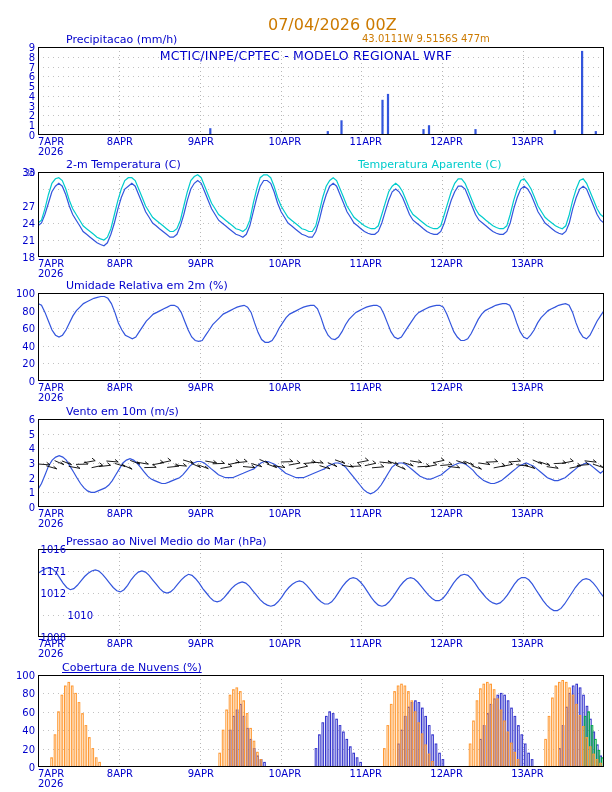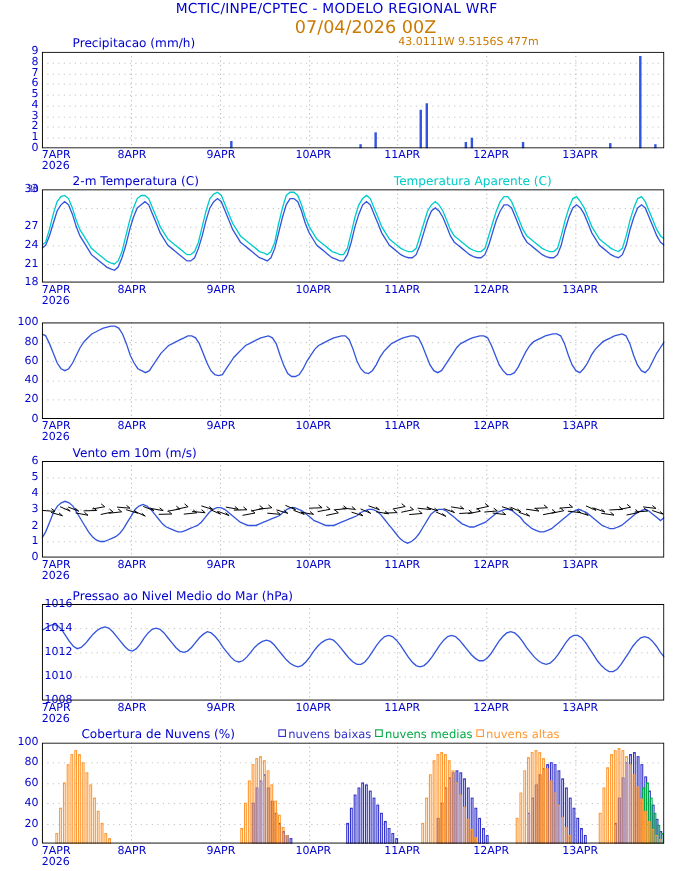--- a/index.html
+++ b/index.html
@@ -1,18 +1,18 @@
 <!DOCTYPE html>
 <html><head>
 <meta charset="utf-8">
 <style>
   html,body{margin:0;padding:0;background:#ffffff;}
   body{width:612px;height:792px;font-family:"DejaVu Sans",sans-serif;position:relative;overflow:hidden;}
   .hdr{position:absolute;left:0;top:0;width:612px;text-align:center;}
-  .hdr-title{color:#0000cc;font-size:12.5px;letter-spacing:.2px;font-family:"DejaVu Sans",sans-serif;}
+  .hdr-title{color:#0000cc;font-size:12.5px;letter-spacing:.2px;font-family:"DejaVu Sans",sans-serif;margin-top:48px;}
   .hdr-sub{position:absolute;left:0;top:15px;width:612px;height:14px;}
   .hdr-station{position:absolute;left:38px;top:0px;color:#cc7a00;font-size:12px;white-space:pre;}
   .hdr-date{position:absolute;left:268px;top:0px;color:#cc7a00;font-size:16px;white-space:pre;}
   .hdr-coord{position:absolute;left:362px;top:18px;color:#cc7a00;font-size:10px;white-space:pre;}
 
   .panel{position:absolute;left:38px;}
   .ptitle{position:absolute;color:#0000cc;font-size:11px;white-space:nowrap;}
   .ytick{position:absolute;right:0;color:#0000cc;font-size:10px;text-align:right;transform:translateY(-50%);white-space:nowrap;}
   .xtick{position:absolute;color:#0000cc;font-size:10px;white-space:nowrap;}
   .yr{position:absolute;color:#0000cc;font-size:10px;white-space:nowrap;}
@@ -108,20 +108,21 @@
       <div class="xtick" style="left: 0px; top: 100px;">7APR</div>
       <div class="xtick" style="left: 68.8571px; top: 100px;">8APR</div>
       <div class="xtick" style="left: 149.714px; top: 100px;">9APR</div>
       <div class="xtick" style="left: 230.571px; top: 100px;">10APR</div>
       <div class="xtick" style="left: 311.429px; top: 100px;">11APR</div>
       <div class="xtick" style="left: 392.286px; top: 100px;">12APR</div>
       <div class="xtick" style="left: 473.143px; top: 100px;">13APR</div>
       <div class="yr" style="left: 0px; top: 110px;">2026</div>
     </div>
     <div class="panel" style="top: 279px; width: 566px; height: 122px;">
+      <div class="ptitle" style="left: 28px; top: 0px;">Umidade Relativa em 2m (%)</div>
       <svg width="566" height="88" viewBox="0 0 566 88" style="position: absolute; left: 0px; top: 14px;">
         <line x1="81.5" y1="0" x2="81.5" y2="88" stroke="#999999" stroke-width="0.7" stroke-dasharray="1,3"></line>
         <line x1="162.5" y1="0" x2="162.5" y2="88" stroke="#999999" stroke-width="0.7" stroke-dasharray="1,3"></line>
         <line x1="243.5" y1="0" x2="243.5" y2="88" stroke="#999999" stroke-width="0.7" stroke-dasharray="1,3"></line>
         <line x1="323.5" y1="0" x2="323.5" y2="88" stroke="#999999" stroke-width="0.7" stroke-dasharray="1,3"></line>
         <line x1="404.5" y1="0" x2="404.5" y2="88" stroke="#999999" stroke-width="0.7" stroke-dasharray="1,3"></line>
         <line x1="485.5" y1="0" x2="485.5" y2="88" stroke="#999999" stroke-width="0.7" stroke-dasharray="1,3"></line>
         <line x1="0" y1="70.5" x2="566" y2="70.5" stroke="#999999" stroke-width="0.6" stroke-dasharray="1,4"></line>
         <line x1="0" y1="53.5" x2="566" y2="53.5" stroke="#999999" stroke-width="0.6" stroke-dasharray="1,4"></line>
         <line x1="0" y1="35.5" x2="566" y2="35.5" stroke="#999999" stroke-width="0.6" stroke-dasharray="1,4"></line>
@@ -336,36 +337,35 @@
         <line x1="323.5" y1="0" x2="323.5" y2="88" stroke="#999999" stroke-width="0.7" stroke-dasharray="1,3"></line>
         <line x1="404.5" y1="0" x2="404.5" y2="88" stroke="#999999" stroke-width="0.7" stroke-dasharray="1,3"></line>
         <line x1="485.5" y1="0" x2="485.5" y2="88" stroke="#999999" stroke-width="0.7" stroke-dasharray="1,3"></line>
         <line x1="0" y1="66.5" x2="566" y2="66.5" stroke="#999999" stroke-width="0.6" stroke-dasharray="1,4"></line>
         <line x1="0" y1="44.5" x2="566" y2="44.5" stroke="#999999" stroke-width="0.6" stroke-dasharray="1,4"></line>
         <line x1="0" y1="22.5" x2="566" y2="22.5" stroke="#999999" stroke-width="0.6" stroke-dasharray="1,4"></line>
         <path d="M0.0,24.2L3.6,22.0L7.2,19.8L10.7,18.7L14.3,19.8L17.9,23.1L21.5,28.6L25.1,34.1L28.7,38.5L32.2,40.7L35.8,39.6L39.4,36.3L43.0,31.9L46.6,27.5L50.2,24.2L53.7,22.0L57.3,20.9L60.9,22.0L64.5,25.3L68.1,29.7L71.6,34.1L75.2,38.5L78.8,41.8L82.4,42.9L86.0,40.7L89.6,36.3L93.1,30.8L96.7,26.4L100.3,23.1L103.9,22.0L107.5,23.1L111.1,26.4L114.6,30.8L118.2,35.2L121.8,39.6L125.4,42.9L129.0,44.0L132.5,42.9L136.1,39.6L139.7,35.2L143.3,30.8L146.9,27.5L150.5,25.3L154.0,26.4L157.6,29.7L161.2,34.1L164.8,39.6L168.4,44.0L171.9,48.4L175.5,51.7L179.1,52.8L182.7,51.7L186.3,48.4L189.9,44.0L193.4,39.6L197.0,36.3L200.6,34.1L204.2,33.0L207.8,34.1L211.4,37.4L214.9,41.8L218.5,46.2L222.1,50.6L225.7,53.9L229.3,56.1L232.8,57.2L236.4,56.1L240.0,52.8L243.6,48.4L247.2,42.9L250.8,38.5L254.3,35.2L257.9,33.0L261.5,31.9L265.1,33.0L268.7,36.3L272.3,40.7L275.8,45.1L279.4,49.5L283.0,52.8L286.6,55.0L290.2,55.0L293.7,52.8L297.3,48.4L300.9,42.9L304.5,37.4L308.1,33.0L311.7,29.7L315.2,28.6L318.8,29.7L322.4,33.0L326.0,37.4L329.6,42.9L333.2,48.4L336.7,52.8L340.3,56.1L343.9,57.2L347.5,56.1L351.1,52.8L354.6,48.4L358.2,42.9L361.8,37.4L365.4,33.0L369.0,29.7L372.6,28.6L376.1,29.7L379.7,33.0L383.3,37.4L386.9,41.8L390.5,46.2L394.1,49.5L397.6,51.7L401.2,51.7L404.8,49.5L408.4,45.1L412.0,39.6L415.5,34.1L419.1,29.7L422.7,26.4L426.3,25.3L429.9,26.4L433.5,29.7L437.0,34.1L440.6,39.6L444.2,44.0L447.8,48.4L451.4,51.7L454.9,53.9L458.5,55.0L462.1,53.9L465.7,50.6L469.3,46.2L472.9,40.7L476.4,35.2L480.0,30.8L483.6,28.6L487.2,28.6L490.8,30.8L494.4,35.2L497.9,40.7L501.5,46.2L505.1,51.7L508.7,56.1L512.3,59.4L515.8,61.6L519.4,61.6L523.0,59.4L526.6,55.0L530.2,49.5L533.8,44.0L537.3,38.5L540.9,34.1L544.5,30.8L548.1,29.7L551.7,30.8L555.3,34.1L558.8,38.5L562.4,44.0L566.0,48.4" fill="none" stroke="#3355dd" stroke-width="1.2"></path>
         <rect x="0.5" y="0.5" width="565" height="87" fill="none" stroke="#000" stroke-width="1"></rect>
       </svg>
       <div class="ytick" style="right: 569px; top: 14px;">1016</div>
-      <div class="ytick" style="right: 569px; top: 36px;">1014</div>
+      <div class="ytick" style="right: 569px; top: 36px;">1171</div>
       <div class="ytick" style="right: 569px; top: 58px;">1012</div>
-      <div class="ytick" style="right: 569px; top: 80px;">1010</div>
+      <div class="ytick" style="right: 542px; top: 80px;">1010</div>
       <div class="ytick" style="right: 569px; top: 102px;">1008</div>
       <div class="xtick" style="left: 0px; top: 103px;">7APR</div>
       <div class="xtick" style="left: 68.8571px; top: 103px;">8APR</div>
       <div class="xtick" style="left: 149.714px; top: 103px;">9APR</div>
       <div class="xtick" style="left: 230.571px; top: 103px;">10APR</div>
       <div class="xtick" style="left: 311.429px; top: 103px;">11APR</div>
       <div class="xtick" style="left: 392.286px; top: 103px;">12APR</div>
       <div class="xtick" style="left: 473.143px; top: 103px;">13APR</div>
       <div class="yr" style="left: 0px; top: 113px;">2026</div>
     </div>
     <div class="panel" style="top: 661px; width: 566px; height: 126px;">
-      <div class="ptitle" style="left: 36px; top: 0px;">Cobertura de Nuvens (%)</div>
-      <div class="legend" style="left: 215px; top: 1px;"><span style="color:#3333cc"><span class="lgbox" style="border-color:#3333cc"></span>nuvens baixas</span> <span style="color:#00aa44"><span class="lgbox" style="border-color:#00aa44"></span>nuvens medias</span> <span style="color:#ff9933"><span class="lgbox" style="border-color:#ff9933"></span>nuvens altas</span></div>
+      <div class="ptitle" style="left: 24px; top: 0px; text-decoration: underline;">Cobertura de Nuvens (%)</div>
       <svg width="566" height="92" viewBox="0 0 566 92" style="position: absolute; left: 0px; top: 14px;">
         <line x1="81.5" y1="0" x2="81.5" y2="92" stroke="#999999" stroke-width="0.7" stroke-dasharray="1,3"></line>
         <line x1="162.5" y1="0" x2="162.5" y2="92" stroke="#999999" stroke-width="0.7" stroke-dasharray="1,3"></line>
         <line x1="243.5" y1="0" x2="243.5" y2="92" stroke="#999999" stroke-width="0.7" stroke-dasharray="1,3"></line>
         <line x1="323.5" y1="0" x2="323.5" y2="92" stroke="#999999" stroke-width="0.7" stroke-dasharray="1,3"></line>
         <line x1="404.5" y1="0" x2="404.5" y2="92" stroke="#999999" stroke-width="0.7" stroke-dasharray="1,3"></line>
         <line x1="485.5" y1="0" x2="485.5" y2="92" stroke="#999999" stroke-width="0.7" stroke-dasharray="1,3"></line>
         <line x1="0" y1="74.5" x2="566" y2="74.5" stroke="#999999" stroke-width="0.6" stroke-dasharray="1,4"></line>
         <line x1="0" y1="55.5" x2="566" y2="55.5" stroke="#999999" stroke-width="0.6" stroke-dasharray="1,4"></line>
         <line x1="0" y1="37.5" x2="566" y2="37.5" stroke="#999999" stroke-width="0.6" stroke-dasharray="1,4"></line>

